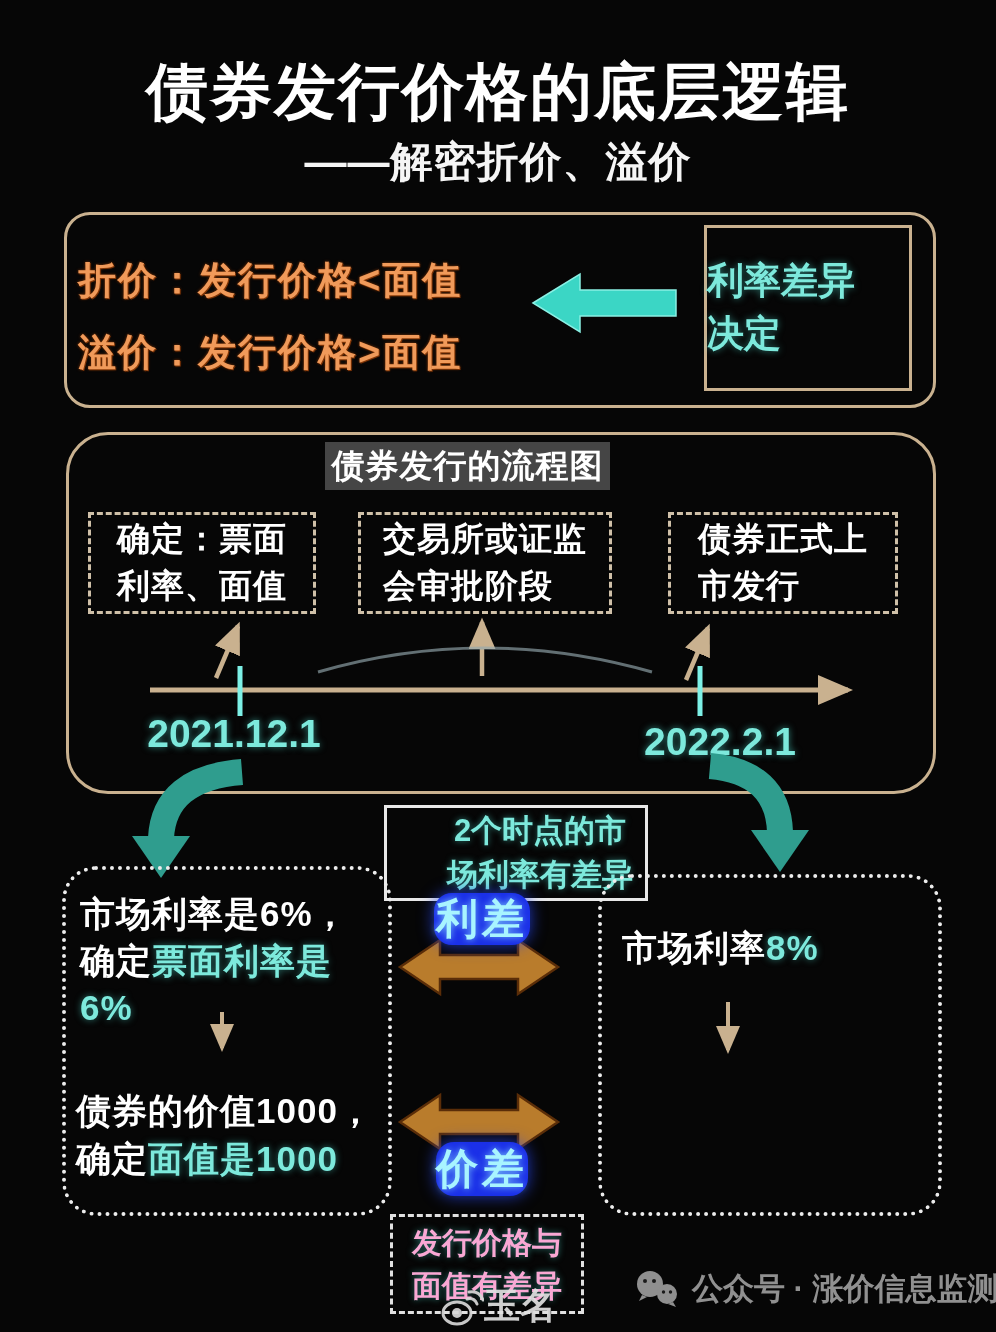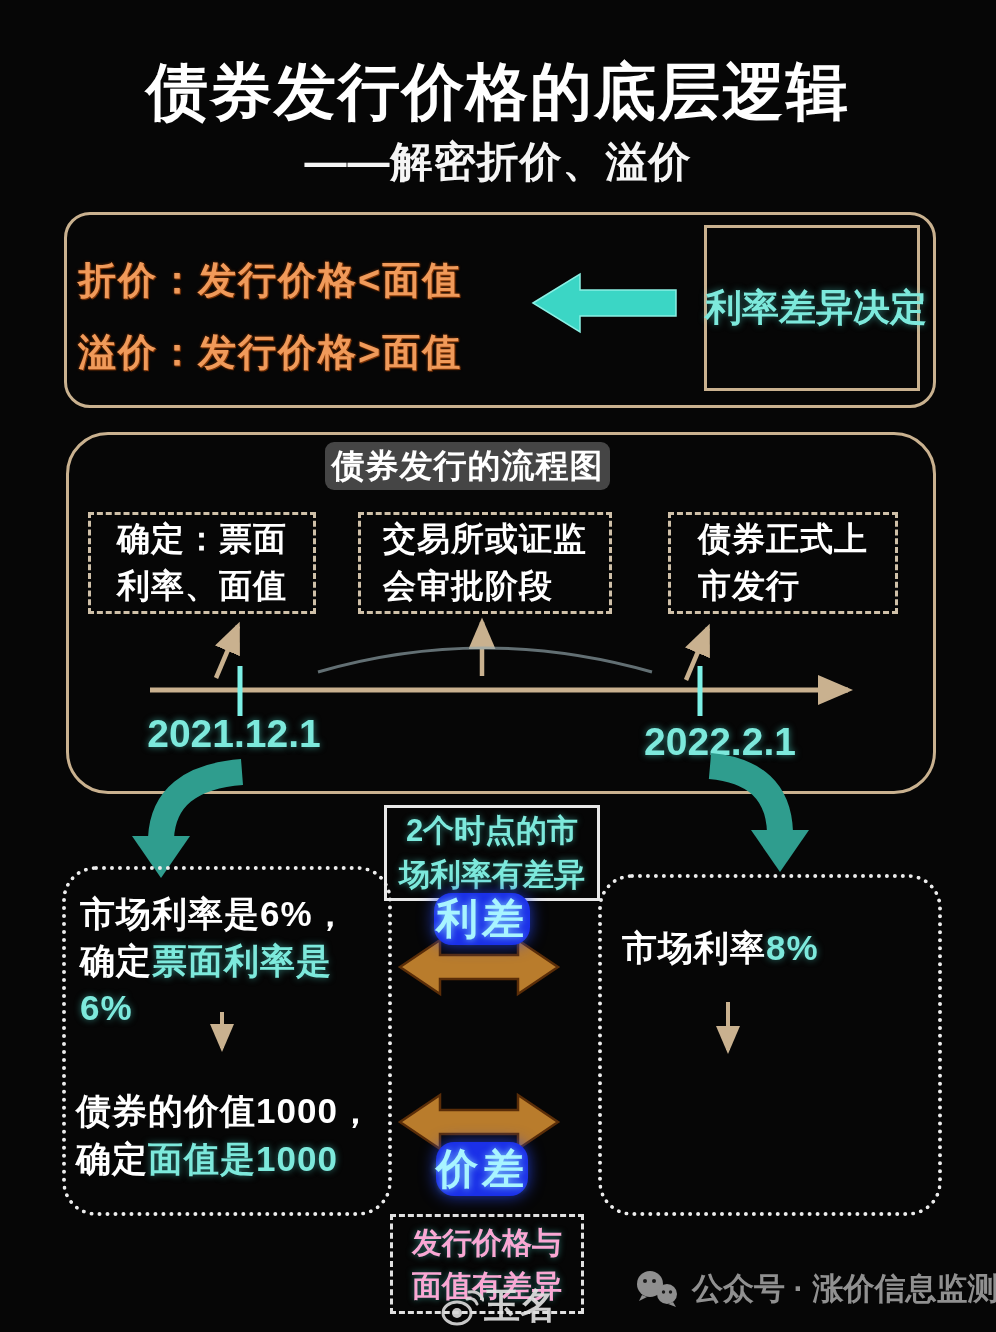--- a/index.html
+++ b/index.html
@@ -27,37 +27,37 @@
     border:3px solid #c9b18f;border-radius:26px;
   }
   .orange{
     font-size:38px;font-weight:900;color:#f09a5a;letter-spacing:2px;
     text-shadow:0 0 3px rgba(150,60,5,.9),1px 1px 0 #7a3408;
   }
   .defDiscount{left:78px;top:255px;}
   .defPremium{left:78px;top:327px;}
   .causeBox{
     left:704px;top:225px;width:202px;height:160px;
-    border:3px solid #c9b18f;display:flex;flex-direction:row;
-    align-items:center;justify-content:center;padding-left:8px;
+    border:3px solid #c9b18f;display:flex;flex-direction:column;
+    align-items:flex-start;justify-content:center;
   }
   .causeBox div{
     font-size:37px;font-weight:900;color:#7de9dc;line-height:1.42;
     text-shadow:0 0 7px rgba(80,230,215,.5);white-space:nowrap;
   }
 
   
   .boxB{
     left:66px;top:432px;width:864px;height:356px;
     border:3px solid #c9b18f;border-radius:42px;
   }
   .flowTitle{
     left:325px;top:442px;width:285px;height:48px;background:#454545;
     color:#fff;font-size:33px;font-weight:900;text-align:center;line-height:48px;
-    letter-spacing:1px;white-space:nowrap;border-radius:9px;
+    letter-spacing:1px;white-space:nowrap;
   }
   .step{
     top:512px;height:96px;border:3px dashed #cfc0a8;
     display:flex;align-items:center;justify-content:center;
     color:#fff;font-size:33px;font-weight:900;line-height:1.42;
     letter-spacing:1px;text-align:left;
   }
   .step1{left:88px;width:222px;}
   .step2{left:358px;width:248px;}
   .step3{left:668px;width:224px;}
@@ -85,20 +85,21 @@
   .r1{left:622px;top:925px;}
   .r2{left:610px;top:1084px;}
   .r3{left:610px;top:1131px;}
 
   
   .noteTop{
     left:384px;top:805px;width:210px;height:90px;
     border:3px solid #e8e8e8;display:flex;align-items:center;justify-content:center;
     text-align:center;color:#7de9dc;font-size:31px;font-weight:900;line-height:1.42;
     text-shadow:0 0 6px rgba(80,230,215,.5);
+    padding-left:48px;
   }
   .noteBottom{
     left:390px;top:1214px;width:188px;height:94px;
     border:3px dashed #e0e0e0;display:flex;align-items:center;justify-content:center;
     text-align:center;color:#f9a8d4;font-size:30px;font-weight:900;line-height:1.45;
     text-shadow:0 0 6px rgba(80,230,215,.5);
   }
   .badge{
     background:#1b30e8;border-radius:18px;
     display:flex;align-items:center;justify-content:center;

